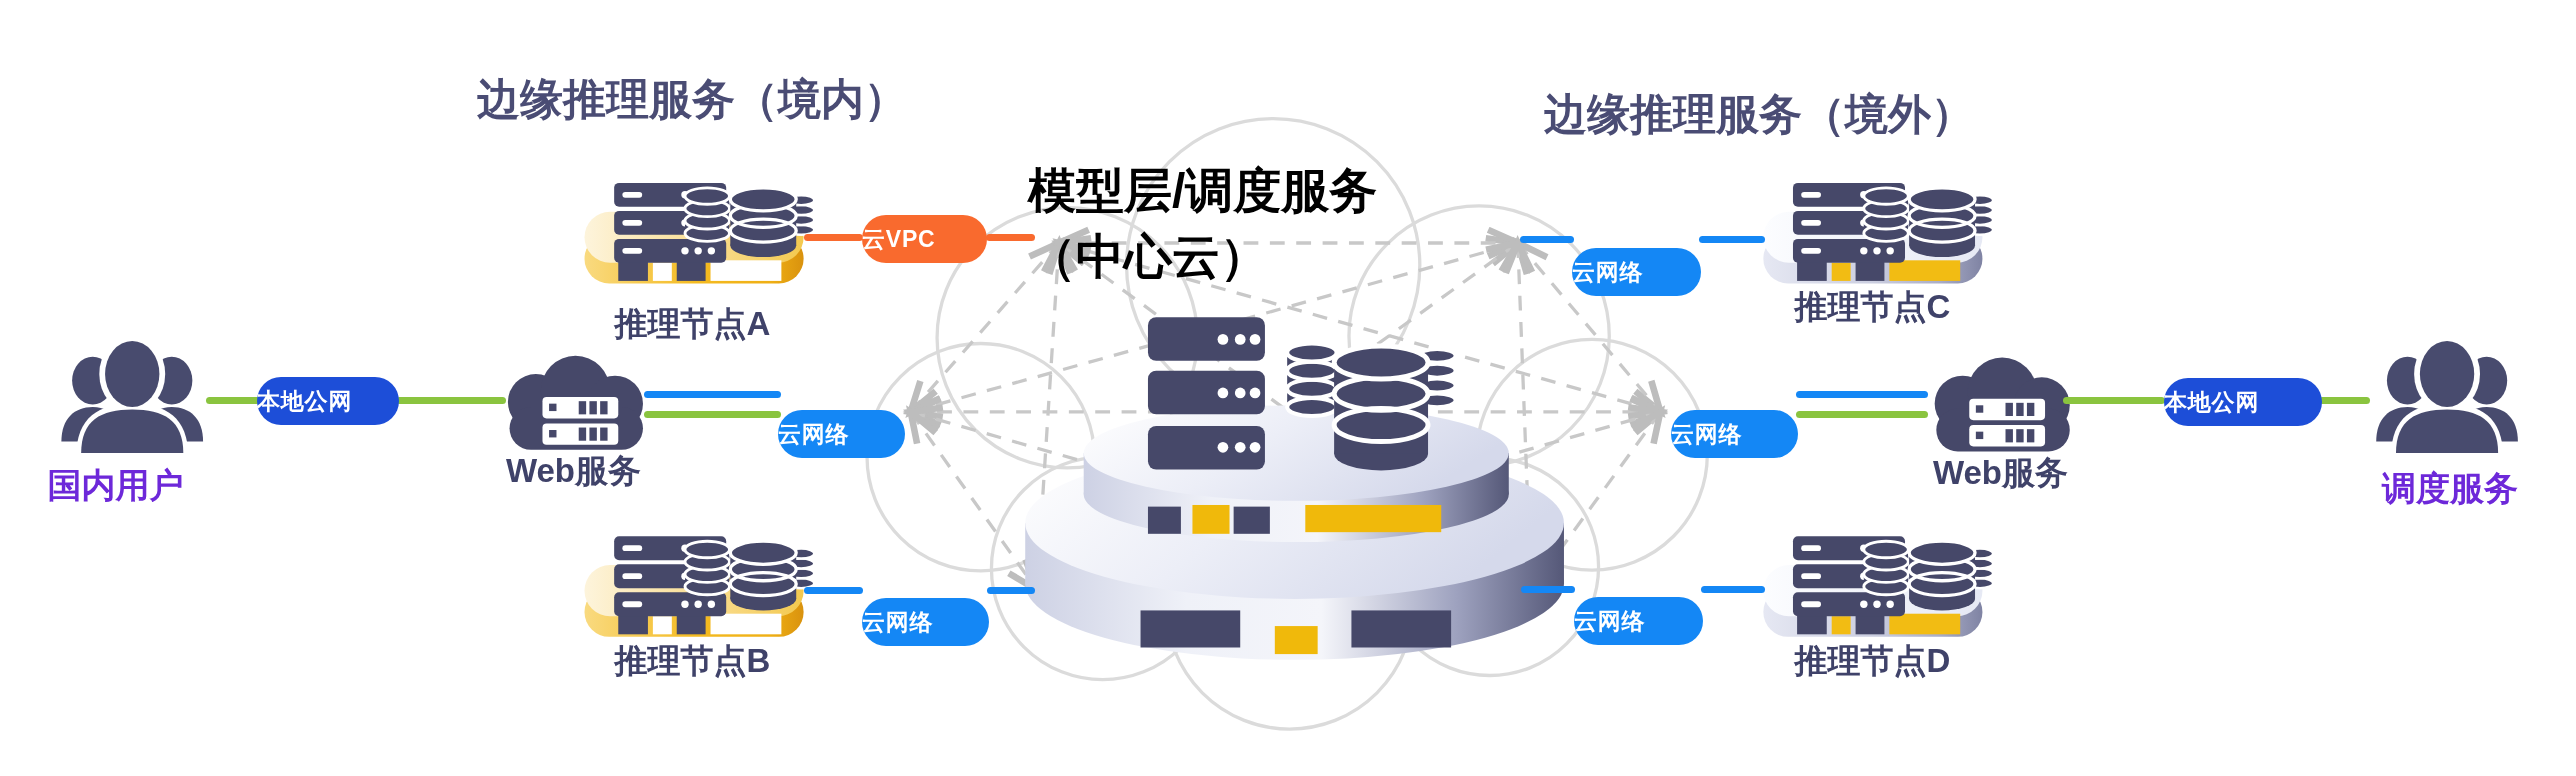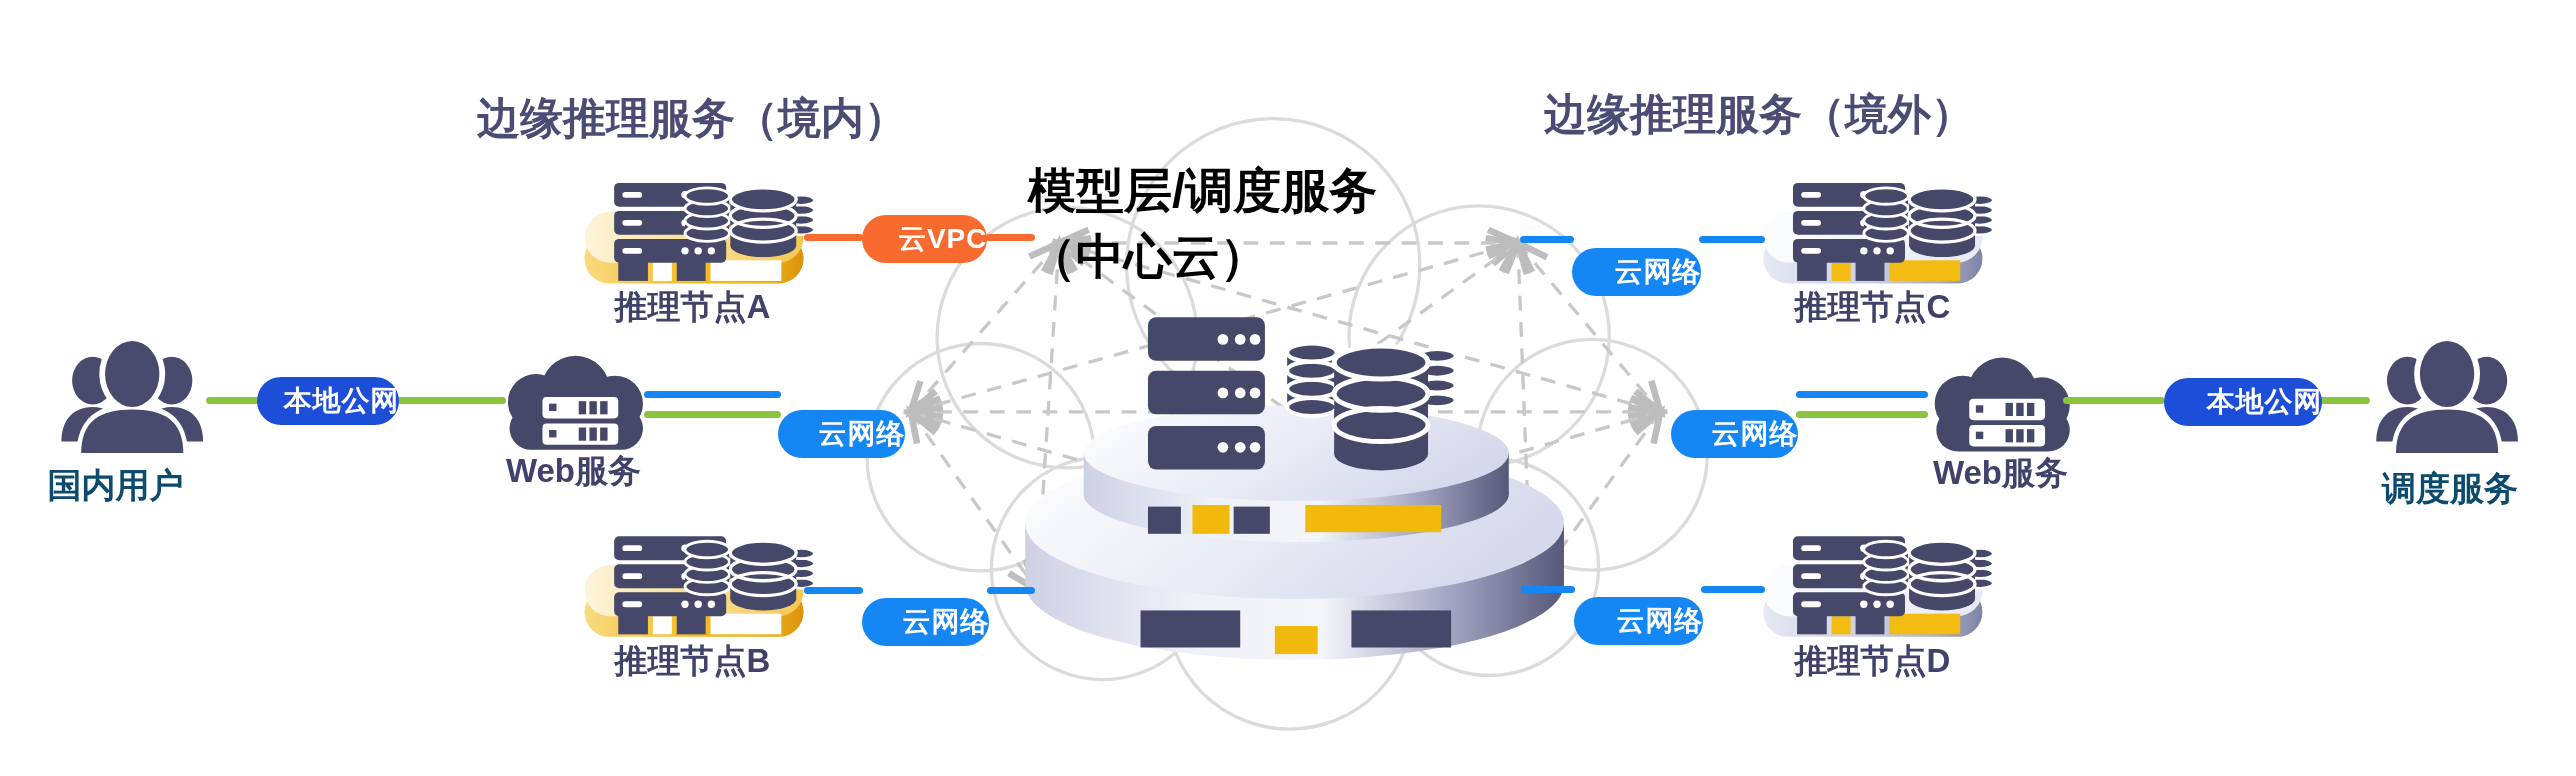--- a/index.html
+++ b/index.html
@@ -4,26 +4,26 @@
 <style>
   html,body{margin:0;padding:0;background:#ffffff;}
   .stage{position:relative;width:2576px;height:776px;background:#ffffff;overflow:hidden;
          font-family:"Liberation Sans","DejaVu Sans",sans-serif;}
   .stage svg.bg{position:absolute;left:0;top:0;z-index:1;}
   .hline{position:absolute;height:7.4px;border-radius:3.7px;z-index:2;}
   .hline.green{background:#8AC43F;}
   .hline.blue{background:#1487F5;}
   .hline.orange{background:#F96A2E;}
   .pill{position:absolute;height:48px;line-height:48px;border-radius:24px;z-index:3;
-        color:#ffffff;font-size:28px;font-weight:bold;text-align:right;letter-spacing:0.8px;}
+        color:#ffffff;font-size:23px;font-weight:bold;text-align:left;letter-spacing:0.8px;}
   .pill-green{background:#1d4ed8;}
   .pill-blue{background:#1487F5;margin-top:32px;}
   .pill-orange{background:#F96A2E;}
   .lbl{position:absolute;z-index:4;text-align:center;font-weight:bold;}
-  .lbl.actor{font-size:34px;color:#0c4a6e;}
+  .lbl.actor{font-size:34px;color:#6d28d9;}
   .lbl.navy{font-size:33px;color:#3F4269;}
   .hdr{position:absolute;z-index:4;text-align:center;font-size:43px;font-weight:bold;color:#4A4C74;}
   .title{position:absolute;z-index:4;font-size:48px;line-height:66px;
          font-weight:900;color:#000000;}
 </style>
 </head>
 <body>
 
 <div class="stage">
 
@@ -292,31 +292,31 @@
 
   <div class="pill pill-green" style="left:257px;top:377px;width:142px">本地公网</div>
   <div class="pill pill-orange" style="left:862px;top:215px;width:125px">云VPC</div>
   <div class="pill pill-blue" style="left:778px;top:378px;width:127px">云网络</div>
   <div class="pill pill-blue" style="left:862px;top:566px;width:127px">云网络</div>
   <div class="pill pill-blue" style="left:1572px;top:216px;width:129px">云网络</div>
   <div class="pill pill-blue" style="left:1671px;top:378px;width:127px">云网络</div>
   <div class="pill pill-blue" style="left:1574px;top:565px;width:129px">云网络</div>
   <div class="pill pill-green" style="left:2164px;top:378px;width:158px">本地公网</div>
 
-  <div class="hdr" style="left:445px;top:90px;width:494px">边缘推理服务（境内）</div>
+  <div class="hdr" style="left:445px;top:71px;width:494px">边缘推理服务（境内）</div>
   <div class="hdr" style="left:1512px;top:86px;width:494px">边缘推理服务（境外）</div>
 
   <div class="title" style="left:1028px;top:158px;width:494px">
     <div>模型层/调度服务</div>
     <div>（中心云）</div>
   </div>
 
   <div class="lbl actor" style="left:16.5px;top:463px;width:198px">国内用户</div>
   <div class="lbl actor" style="left:2351px;top:466px;width:198px">调度服务</div>
   <div class="lbl navy" style="left:450px;top:449px;width:247px">Web服务</div>
   <div class="lbl navy" style="left:1877px;top:451px;width:247px">Web服务</div>
-  <div class="lbl navy" style="left:569px;top:285px;width:247px">推理节点A</div>
+  <div class="lbl navy" style="left:569px;top:302px;width:247px">推理节点A</div>
   <div class="lbl navy" style="left:1749px;top:285px;width:247px">推理节点C</div>
   <div class="lbl navy" style="left:569px;top:639px;width:247px">推理节点B</div>
   <div class="lbl navy" style="left:1749px;top:639px;width:247px">推理节点D</div>
 
 </div>
 
 
 </body></html>

